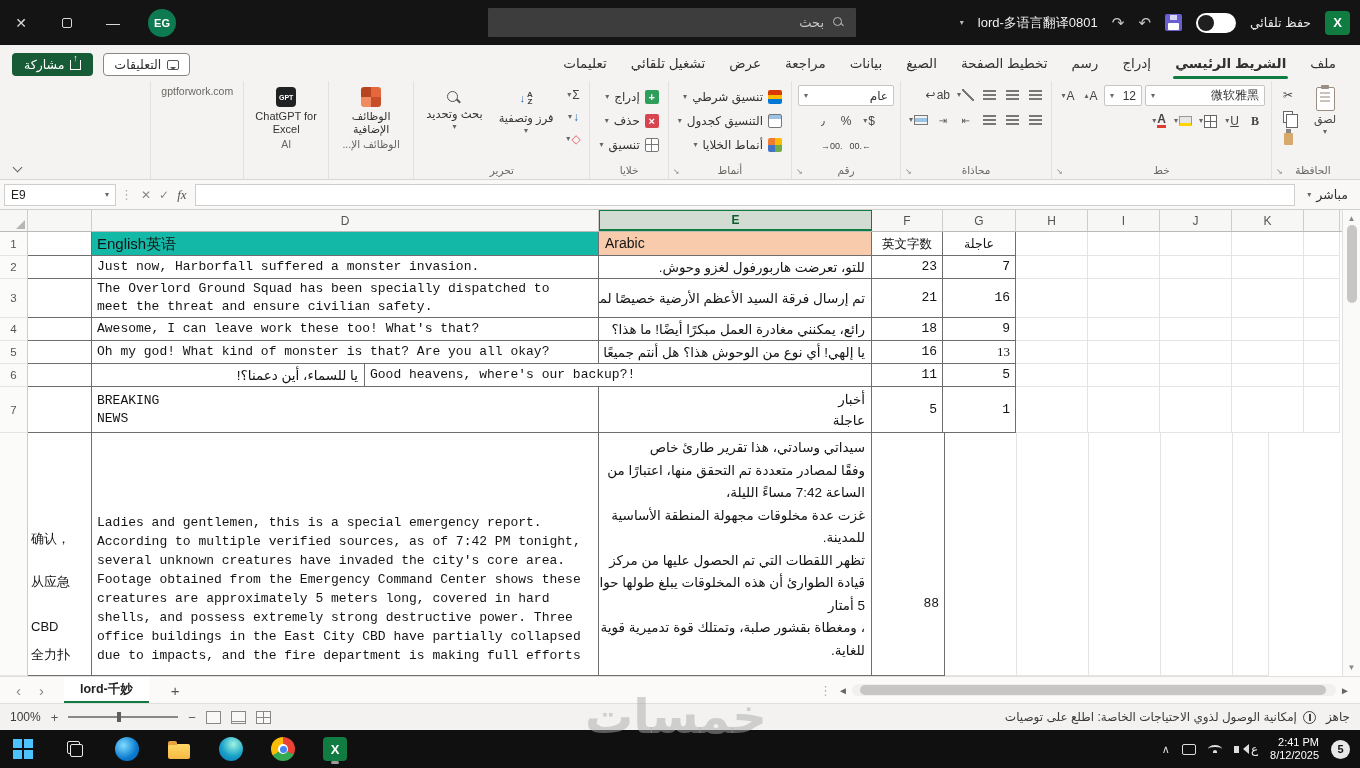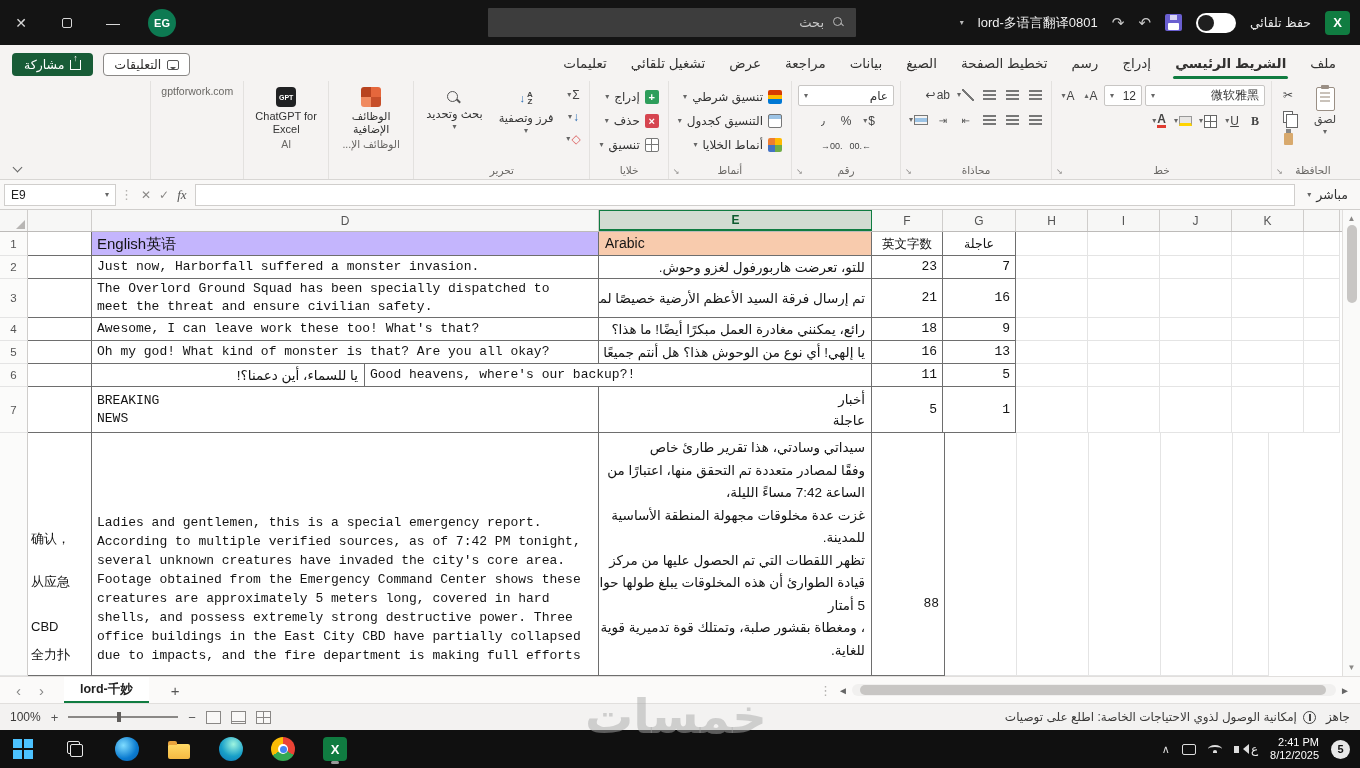--- a/index.html
+++ b/index.html
@@ -113,21 +113,21 @@
 .chsel{background:#d2dcd2;border:1px solid #107C41;border-bottom:2px solid #107C41;color:#0e5c30;font-weight:bold;}
 .gbody{flex:1;min-height:0;display:flex;flex-direction:column;overflow:hidden;background:#fff;}
 .grow{display:flex;flex:0 0 auto;}
 .rh{flex:0 0 28px;background:#fbfbfa;border-right:1px solid #cfcdcb;border-bottom:1px solid #e4e4e4;display:flex;align-items:center;justify-content:center;font-size:11.5px;color:#555;}
 .cell{flex:0 0 auto;border-right:1px solid #e4e4e4;border-bottom:1px solid #e4e4e4;overflow:hidden;position:relative;display:flex;align-items:center;font-size:13px;color:#141414;line-height:18px;}
 .cell.tb{border-right-color:#6e6e6e;border-bottom-color:#6e6e6e;}
 .c-d{font-family:"Liberation Mono","DejaVu Sans Mono",monospace;padding:0 5px;white-space:pre;}
 .c-e{direction:rtl;padding:0 6px;white-space:pre;font-size:13.5px;line-height:21px;justify-content:flex-start;}
 .c-f,.c-g{justify-content:flex-end;padding:0 5px;font-family:"Liberation Mono","DejaVu Sans Mono",monospace;}
 .row-1 .cell{background:#fff;}
-.row-1 .c-d{font-family:"Liberation Sans","DejaVu Sans",sans-serif;font-size:15px;background:#c4b5fd;}
+.row-1 .c-d{font-family:"Liberation Sans","DejaVu Sans",sans-serif;font-size:15px;background:#14b8a6;}
 .row-1 .c-e{direction:ltr;font-family:"Liberation Sans","DejaVu Sans",sans-serif;font-size:14px;background:#F8CBAD;}
 .row-1 .c-f,.row-1 .c-g{justify-content:center;font-family:"Liberation Sans","DejaVu Sans",sans-serif;font-size:12.5px;}
 .row-8 .c-d{align-items:flex-start;padding-top:80px;line-height:19px;}
 .row-8 .c-e{align-items:flex-start;padding-top:4px;line-height:22.5px;}
 .row-8 .c-f,.row-8 .c-g{align-items:flex-start;padding-top:162px;}
 .cfragwrap{position:relative;}
 .cfrag{position:absolute;left:3px;font-size:13px;white-space:nowrap;color:#141414;}
 .vscroll{position:absolute;right:0;top:0;bottom:0;width:18px;background:#fafaf9;border-left:1px solid #e1dfdd;display:flex;flex-direction:column;align-items:center;}
 .varr{font-size:8px;color:#8a8886;padding:4px 0 2px;}
 .vthumb{width:10px;height:78px;background:#c8c6c4;border-radius:5px;}
@@ -557,21 +557,21 @@
           <div class="cell c-j" style="width: 72px; flex: 0 0 72px;"></div>
           <div class="cell c-k" style="width: 72px; flex: 0 0 72px;"></div>
           <div class="cell c-l" style="width: 36px; flex: 0 0 36px;"></div>
         </div>
         <div class="grow row-5" style="height: 23px;">
           <div class="rh">5</div>
           <div class="cell c-c tb" style="width: 64px; flex: 0 0 64px;"></div>
           <div class="cell c-d tb" style="width: 507px; flex: 0 0 507px;">Oh my god! What kind of monster is that? Are you all okay?</div>
           <div class="cell c-e tb" style="width: 273px; flex: 0 0 273px;">يا إلهي! أي نوع من الوحوش هذا؟ هل أنتم جميعًا بخير</div>
           <div class="cell c-f tb" style="width: 71px; flex: 0 0 71px;">16</div>
-          <div class="cell c-g tb" style="width: 73px; flex: 0 0 73px;">13</div>
+          <div class="cell c-g tb" style="width: 73px; flex: 0 0 73px; font-family: Liberation Serif, serif;">13</div>
           <div class="cell c-h" style="width: 72px; flex: 0 0 72px;"></div>
           <div class="cell c-i" style="width: 72px; flex: 0 0 72px;"></div>
           <div class="cell c-j" style="width: 72px; flex: 0 0 72px;"></div>
           <div class="cell c-k" style="width: 72px; flex: 0 0 72px;"></div>
           <div class="cell c-l" style="width: 36px; flex: 0 0 36px;"></div>
         </div>
         <div class="grow row-6" style="height: 23px;">
           <div class="rh">6</div>
           <div class="cell c-c tb" style="width: 64px; flex: 0 0 64px;"></div>
           <div class="cell c-e tb" style="width: 273px; flex: 0 0 273px;">يا للسماء، أين دعمنا؟!</div>

